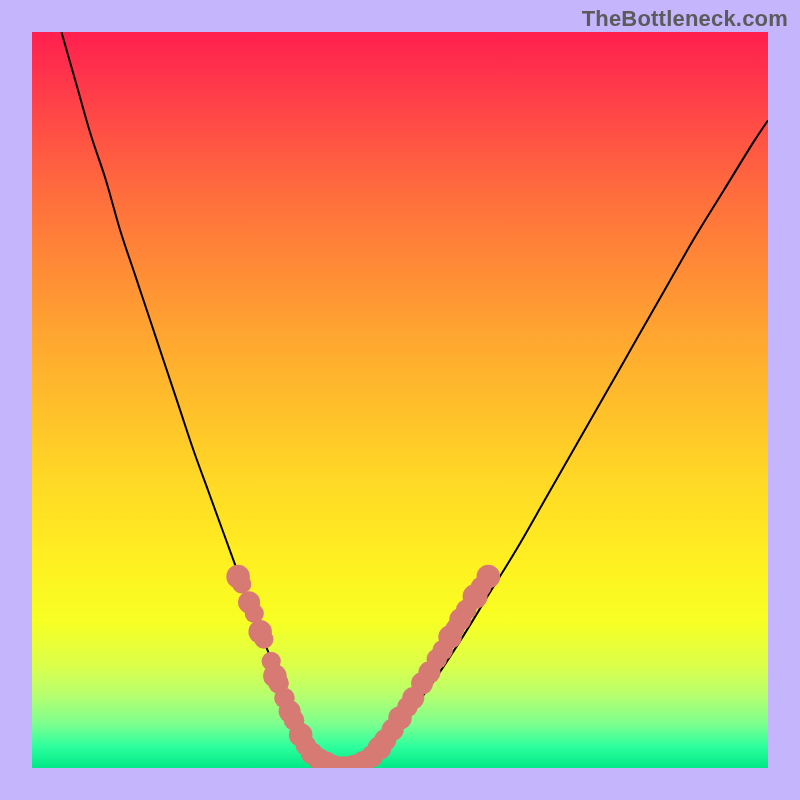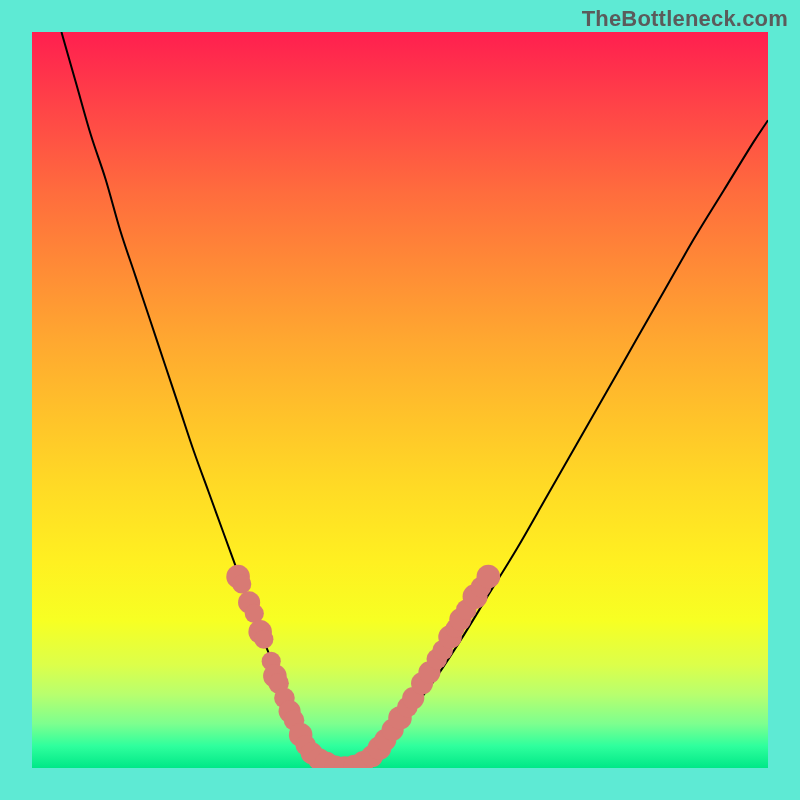--- a/index.html
+++ b/index.html
@@ -1,21 +1,21 @@
 <!DOCTYPE html>
 <html><head>
 <meta charset="utf-8">
 <style>
   * { margin: 0; padding: 0; box-sizing: border-box; }
   html, body { width: 800px; height: 800px; overflow: hidden; background: #000; }
   #stage {
     position: relative;
     width: 800px;
     height: 800px;
-    background: #5eead4;
+    background: #c4b5fd;
   }
   #plot-area {
     position: absolute;
     left: 32px;
     top: 32px;
     width: 736px;
     height: 736px;
     background: linear-gradient(
       to bottom,
       #ff1f4f 0%,

